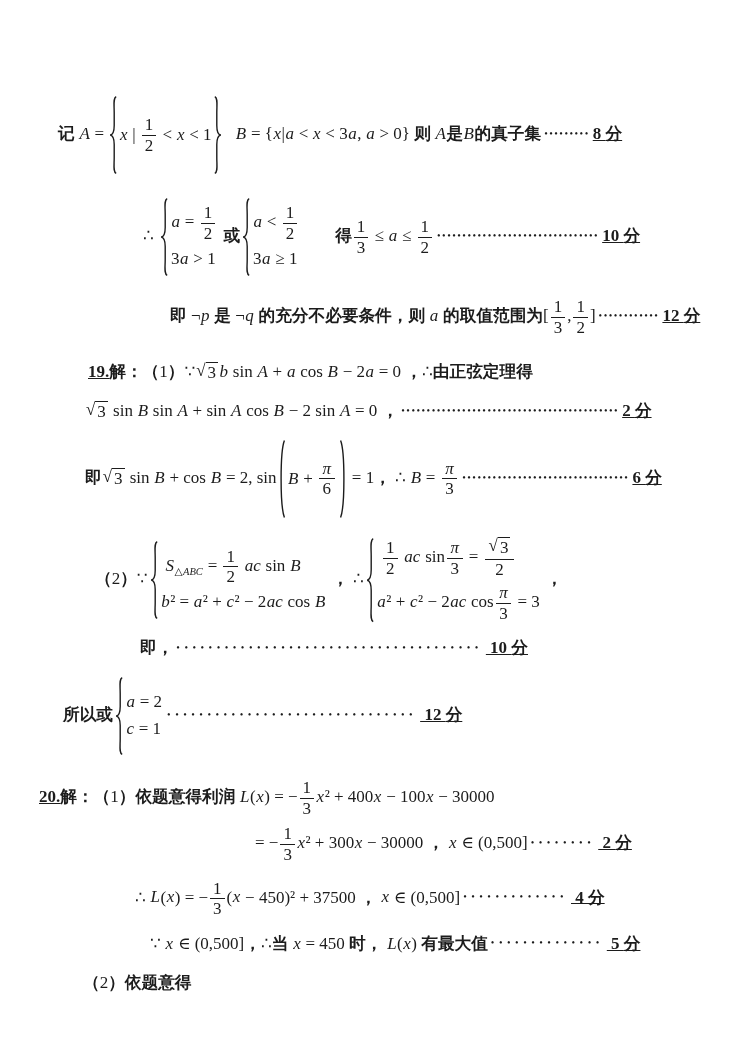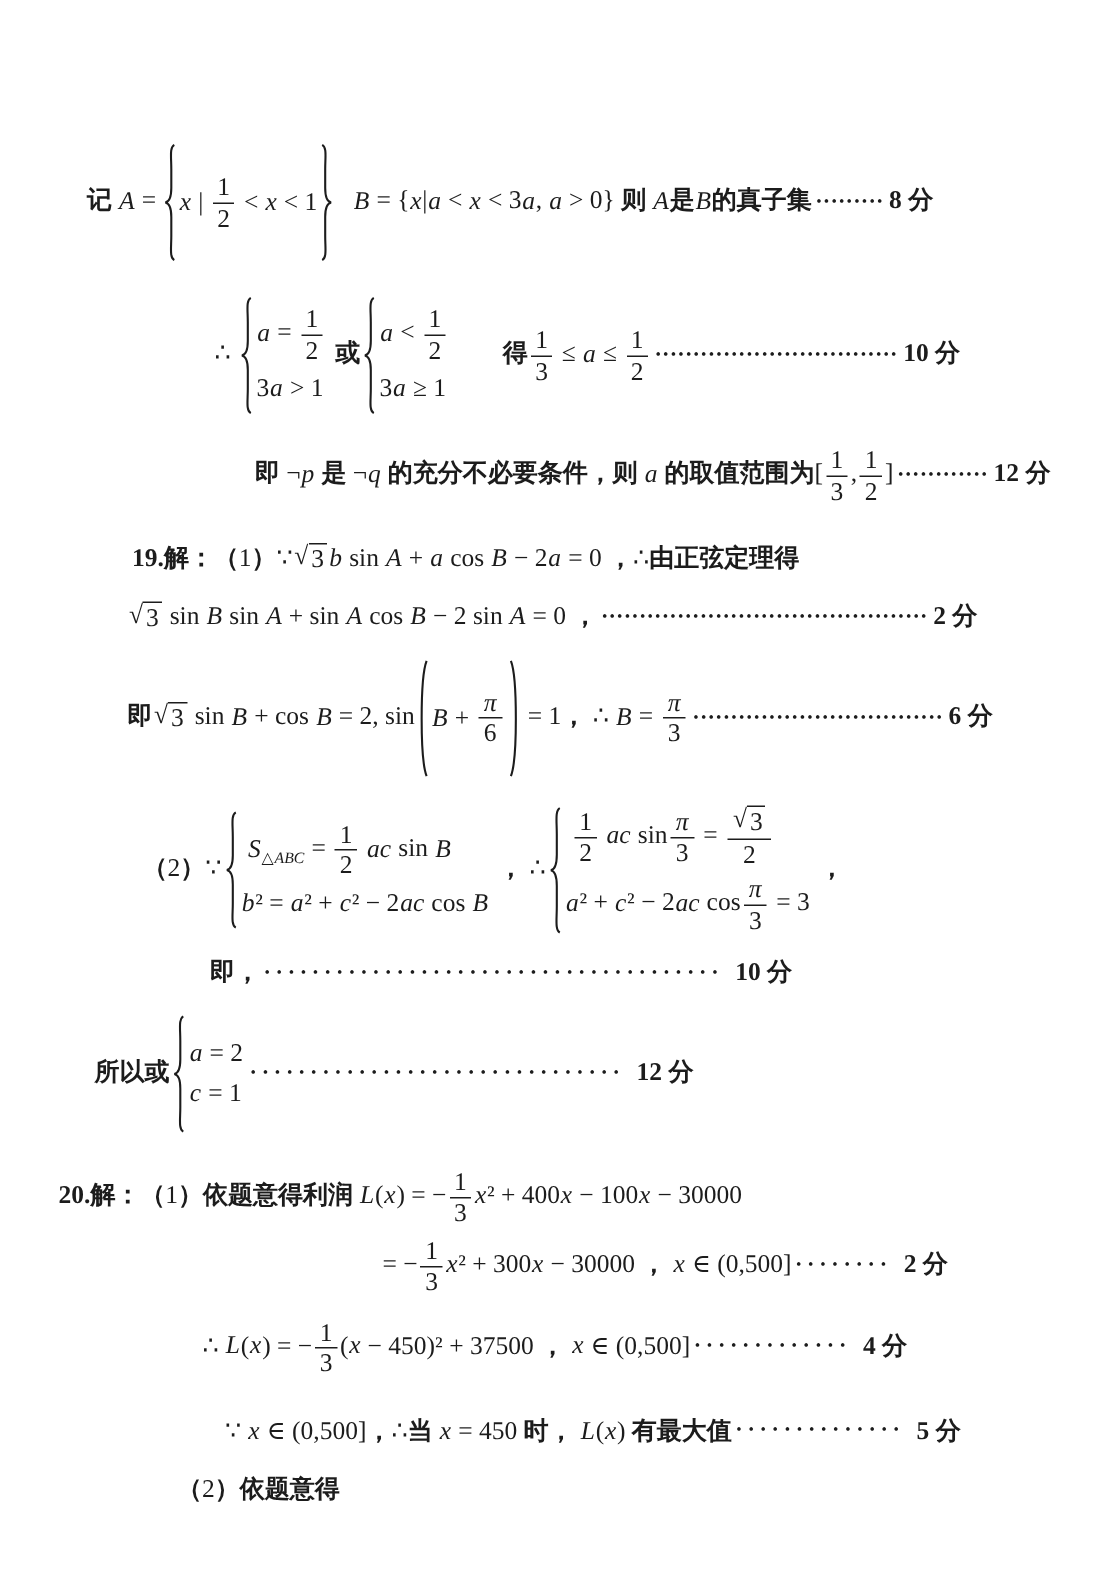--- a/index.html
+++ b/index.html
@@ -7,21 +7,21 @@
     width:744px;height:1052px;background:#ffffff;color:#1c1c1c;
     font-family:"Liberation Serif","DejaVu Serif",serif;font-size:17px;
     overflow:hidden;
   }
   .page{position:relative;width:744px;height:1052px;background:#ffffff;}
   .line{white-space:pre-wrap;line-height:1.35;}
   
   .v{font-style:italic;padding:0 .5px;}
   .fn{font-style:normal;text-align:center;}
   .cjk{font-weight:700;font-style:normal;font-family:"Liberation Sans","DejaVu Sans",sans-serif;font-size:.98em;}
-  .bt{font-weight:700;}
+  .bt{font-weight:700;text-decoration:underline;}
   
   .fr{display:inline-flex;flex-direction:column;align-items:center;vertical-align:middle;margin:0 2px;line-height:1.15;text-align:center;}
   .fr>.num{padding:0 3px;border-bottom:1.2px solid currentColor;}
   .fr>.den{padding:0 3px;}
   
   .sqrt{display:inline-flex;align-items:flex-start;vertical-align:middle;margin:0 1px;}
   .rad{line-height:1.15;transform:translateY(-0.04em);}
   .rov{border-top:1.3px solid currentColor;padding:0 2px;line-height:1.2;}
   
   .cases{display:inline-flex;align-items:center;vertical-align:middle;margin:0 2px;}
@@ -67,16 +67,16 @@
           </svg><span class="crows"><span class="crow"> <span class="v">S</span><sub class="sub">△<span class="v">ABC</span></sub> = <span class="fr"><span class="num">1</span><span class="den">2</span></span> <span class="v">ac</span> <span class="fn">sin</span> <span class="v">B</span></span><span class="crow"><span class="v">b</span>² = <span class="v">a</span>² + <span class="v">c</span>² − 2<span class="v">ac</span> <span class="fn">cos</span> <span class="v">B</span></span></span></span> <span class="cjk">，</span> ∴<span class="cases"><svg viewBox="0 0 10 100" preserveAspectRatio="none" class="stretchy">
             <path d="M9 2 C5 4 6.5 12 6.5 22 L6.5 38 C6.5 46 4.5 49.5 1.5 50 C4.5 50.5 6.5 54 6.5 62 L6.5 78 C6.5 88 5 96 9 98" fill="none" stroke="currentColor" stroke-width="1.4" vector-effect="non-scaling-stroke"></path>
           </svg><span class="crows"><span class="crow"> <span class="fr"><span class="num">1</span><span class="den">2</span></span> <span class="v">ac</span> <span class="fn">sin</span><span class="fr"><span class="num"><span class="v">π</span></span><span class="den">3</span></span> = <span class="fr"><span class="num"><span class="sqrt"><span class="rad">√</span><span class="rov">3</span></span></span><span class="den">2</span></span></span><span class="crow"><span class="v">a</span>² + <span class="v">c</span>² − 2<span class="v">ac</span> <span class="fn">cos</span><span class="fr"><span class="num"><span class="v">π</span></span><span class="den">3</span></span> = 3</span></span></span> <span class="cjk">，</span></div>
       <div class="line" style="margin-left: 140px; margin-top: 14px;"><span class="cjk">即</span><span class="cjk">，</span><span class="dotsp">••••••••••••••••••••••••••••••••••••••</span><span class="bt"> 10 <span class="cjk">分</span></span></div>
       <div class="line" style="margin-left: 63px; margin-top: 16px;"><span class="cjk">所以</span><span class="cjk">或</span><span class="cases"><svg viewBox="0 0 10 100" preserveAspectRatio="none" class="stretchy">
             <path d="M9 2 C5 4 6.5 12 6.5 22 L6.5 38 C6.5 46 4.5 49.5 1.5 50 C4.5 50.5 6.5 54 6.5 62 L6.5 78 C6.5 88 5 96 9 98" fill="none" stroke="currentColor" stroke-width="1.4" vector-effect="non-scaling-stroke"></path>
           </svg><span class="crows"><span class="crow"><span class="v">a</span> = 2</span><span class="crow"><span class="v">c</span> = 1</span></span></span><span class="dotsp">•••••••••••••••••••••••••••••••</span><span class="bt"> 12 <span class="cjk">分</span></span></div>
       <div class="line" style="margin-left: 39px; margin-top: 22px;"><span class="bt">20.</span><span class="cjk">解：（</span>1<span class="cjk">）依题意得利润</span> <span class="v">L</span>(<span class="v">x</span>) = −<span class="fr"><span class="num">1</span><span class="den">3</span></span><span class="v">x</span>² + 400<span class="v">x</span> − 100<span class="v">x</span> − 30000</div>
       <div class="line" style="margin-left: 255px; margin-top: 6px;">= −<span class="fr"><span class="num">1</span><span class="den">3</span></span><span class="v">x</span>² + 300<span class="v">x</span> − 30000 <span class="cjk">，</span> <span class="v">x</span> ∈ (0,500]<span class="dotsp">••••••••</span><span class="bt"> 2 <span class="cjk">分</span></span></div>
       <div class="line" style="margin-left: 135px; margin-top: 14px;">∴ <span class="v">L</span>(<span class="v">x</span>) = −<span class="fr"><span class="num">1</span><span class="den">3</span></span>(<span class="v">x</span> − 450)² + 37500 <span class="cjk">，</span> <span class="v">x</span> ∈ (0,500]<span class="dotsp">•••••••••••••</span><span class="bt"> 4 <span class="cjk">分</span></span></div>
-      <div class="line" style="margin-left: 150px; margin-top: 24px;">∵ <span class="v">x</span> ∈ (0,500]<span class="cjk">，</span>∴<span class="cjk">当</span> <span class="v">x</span> = 450 <span class="cjk">时，</span> <span class="v">L</span>(<span class="v">x</span>) <span class="cjk">有最大值</span><span class="dotsp">••••••••••••••</span><span class="bt"> 5 <span class="cjk">分</span></span></div>
-      <div class="line" style="margin-left: 118px; margin-top: 16px;"><span class="cjk">（</span>2<span class="cjk">）依题意得</span></div>
+      <div class="line" style="margin-left: 150px; margin-top: 14px;">∵ <span class="v">x</span> ∈ (0,500]<span class="cjk">，</span>∴<span class="cjk">当</span> <span class="v">x</span> = 450 <span class="cjk">时，</span> <span class="v">L</span>(<span class="v">x</span>) <span class="cjk">有最大值</span><span class="dotsp">••••••••••••••</span><span class="bt"> 5 <span class="cjk">分</span></span></div>
+      <div class="line" style="margin-left: 83px; margin-top: 16px;"><span class="cjk">（</span>2<span class="cjk">）依题意得</span></div>
     </div>
 </div>
 
 </body></html>

